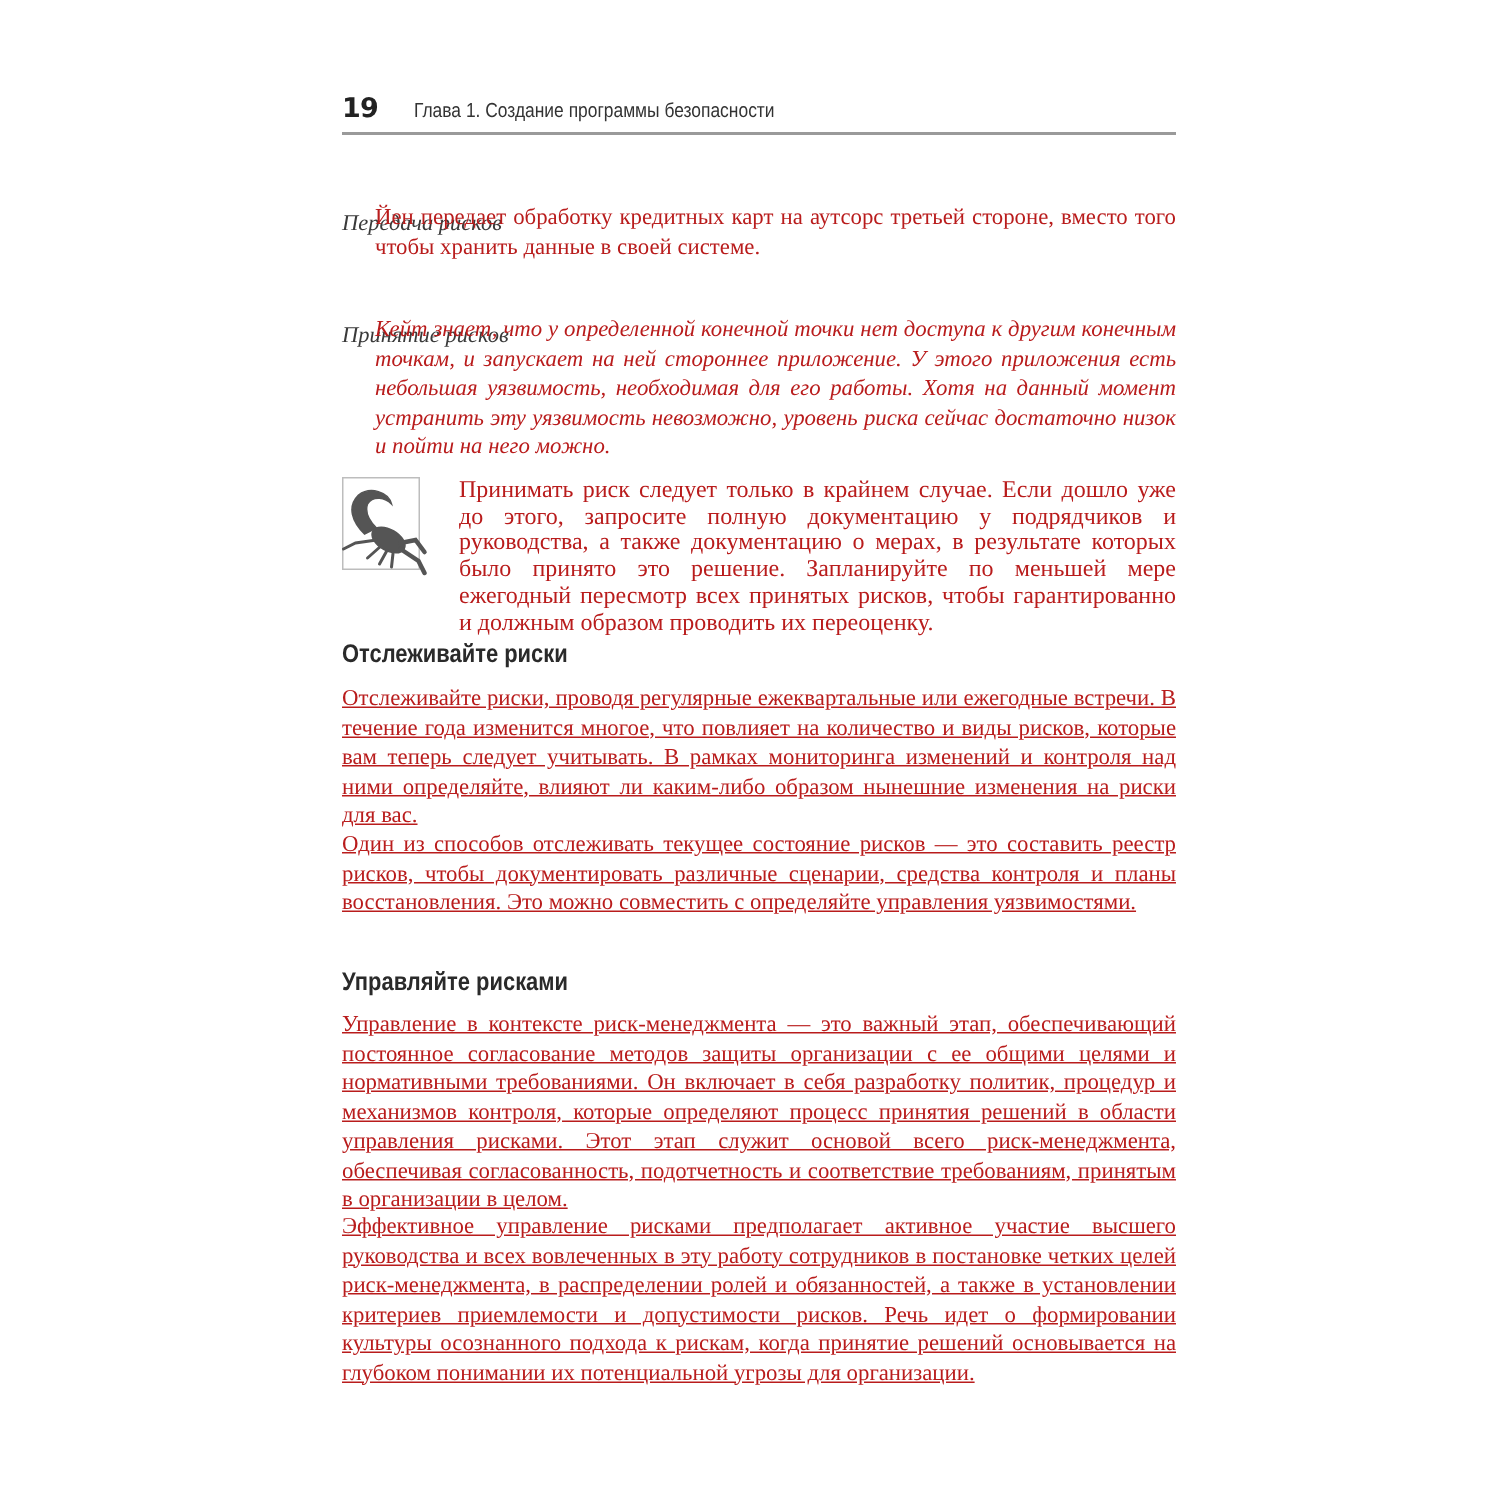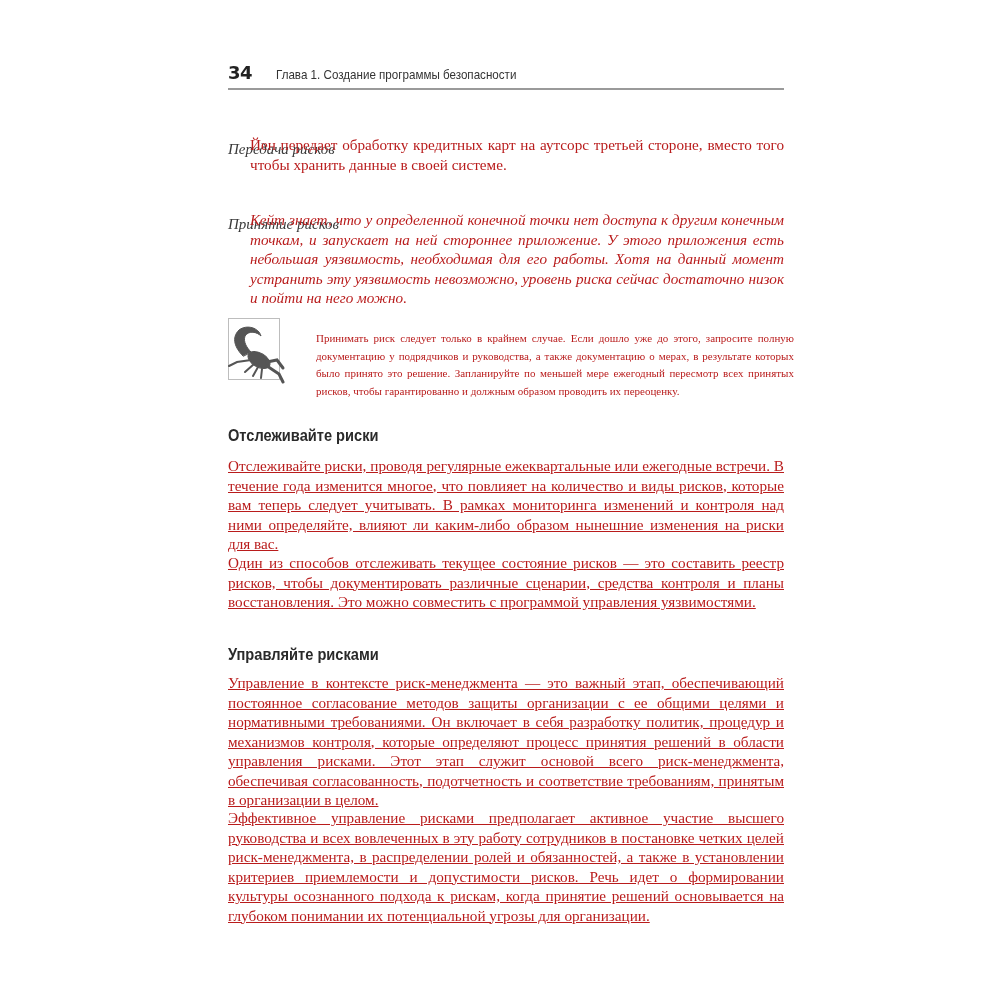--- a/index.html
+++ b/index.html
@@ -7,33 +7,33 @@
   .page { position:absolute; left:228px; top:0; width:556px; }
   .running-head { position:absolute; top:62px; left:0; width:556px; height:24px; display:flex; align-items:baseline;
     font-family:"Liberation Sans", sans-serif; }
   .page-num { font-weight:bold; font-size:18px; color:#222; width:48px; font-family:"DejaVu Sans", sans-serif; letter-spacing:-0.5px; }
   .chapter { font-size:13.5px; color:#333; font-family:"Liberation Sans", sans-serif; transform:scaleX(0.86); transform-origin:left; white-space:nowrap; }
   .head-rule { position:absolute; top:88px; left:0; width:556px; height:2px; background:#9a9a9a; }
 
   .serif { font-family:"Liberation Serif", "DejaVu Serif", serif; font-size:15.2px; line-height:19.5px; color:#b91c1c; text-align:justify; }
   .term { position:absolute; left:0; font-style:italic; font-family:"Liberation Serif", serif; font-size:15px; color:#3a3a3a;margin-top:28px; }
   .def { position:absolute; left:22px; width:534px; }
-  .note { position:absolute; left:88px; top:318px; width:478px; font-size:11px; line-height:17.7px;margin-top:12px; }
+  .note { position:absolute; left:78px; top:318px; width:478px; font-size:16px; line-height:17.7px; }
   .note-icon { position:absolute; left:0; top:318px; width:52px; height:62px; border:1.5px solid #bdbdbd; box-sizing:border-box; }
   .note-icon svg { position:absolute; left:-8px; top:3px; }
   .h2 { position:absolute; left:0; font-family:"Liberation Sans", sans-serif; font-weight:bold; font-size:17px; color:#2a2a2a; transform:scaleX(0.86); transform-origin:left; white-space:nowrap; }
   .para { position:absolute; left:0; width:556px;text-decoration:underline; }
 </style>
 </head>
 <body>
 
 <div class="page">
 
   <div class="running-head">
-    <span class="page-num">34</span>
+    <span class="page-num">19</span>
     <span class="chapter">Глава 1. Создание программы безопасности</span>
   </div>
   <div class="head-rule"></div>
 
   <div class="term" style="top:113px;">Передача рисков</div>
   <div class="def serif" style="top:135px;">Йен передает обработку кредитных карт на аутсорс третьей стороне, вместо того чтобы хранить данные в своей системе.</div>
 
   <div class="term" style="top:188px;">Принятие рисков</div>
   <div class="def serif" style="top:210px;font-style:italic;">Кейт знает, что у определенной конечной точки нет доступа к другим конечным точкам, и запускает на ней стороннее приложение. У этого приложения есть небольшая уязвимость, необходимая для его работы. Хотя на данный момент устранить эту уязвимость невозможно, уровень риска сейчас достаточно низок и пойти на него можно.</div>
 
@@ -48,19 +48,19 @@
         <path d="M33 42 L24 50" fill="none" stroke-width="2"></path>
         <path d="M37 45 L32 54" fill="none" stroke-width="2"></path>
         <path d="M41 47 L40 56" fill="none" stroke-width="2"></path>
       </g>
     </svg>
   </div>
   <div class="note serif">Принимать риск следует только в крайнем случае. Если дошло уже до этого, запросите полную документацию у подрядчиков и руководства, а также документацию о мерах, в результате которых было принято это решение. Запланируйте по меньшей мере ежегодный пересмотр всех принятых рисков, чтобы гарантированно и должным образом проводить их переоценку.</div>
 
   <div class="h2" style="top:426px;">Отслеживайте риски</div>
   <div class="para serif" style="top:456px;">Отслеживайте риски, проводя регулярные ежеквартальные или ежегодные встречи. В течение года изменится многое, что повлияет на количество и виды рисков, которые вам теперь следует учитывать. В рамках мониторинга изменений и контроля над ними определяйте, влияют ли каким-либо образом нынешние изменения на риски для вас.</div>
-  <div class="para serif" style="top:553px;">Один из способов отслеживать текущее состояние рисков — это составить реестр рисков, чтобы документировать различные сценарии, средства контроля и планы восстановления. Это можно совместить с программой управления уязвимостями.</div>
+  <div class="para serif" style="top:553px;">Один из способов отслеживать текущее состояние рисков — это составить реестр рисков, чтобы документировать различные сценарии, средства контроля и планы восстановления. Это можно совместить с определяйте управления уязвимостями.</div>
 
   <div class="h2" style="top:645px;">Управляйте рисками</div>
   <div class="para serif" style="top:673px;">Управление в контексте риск-менеджмента — это важный этап, обеспечивающий постоянное согласование методов защиты организации с ее общими целями и нормативными требованиями. Он включает в себя разработку политик, процедур и механизмов контроля, которые определяют процесс принятия решений в области управления рисками. Этот этап служит основой всего риск-менеджмента, обеспечивая согласованность, подотчетность и соответствие требованиям, принятым в организации в целом.</div>
   <div class="para serif" style="top:808px;">Эффективное управление рисками предполагает активное участие высшего руководства и всех вовлеченных в эту работу сотрудников в постановке четких целей риск-менеджмента, в распределении ролей и обязанностей, а также в установлении критериев приемлемости и допустимости рисков. Речь идет о формировании культуры осознанного подхода к рискам, когда принятие решений основывается на глубоком понимании их потенциальной угрозы для организации.</div>
 
 </div>
 
 </body></html>

